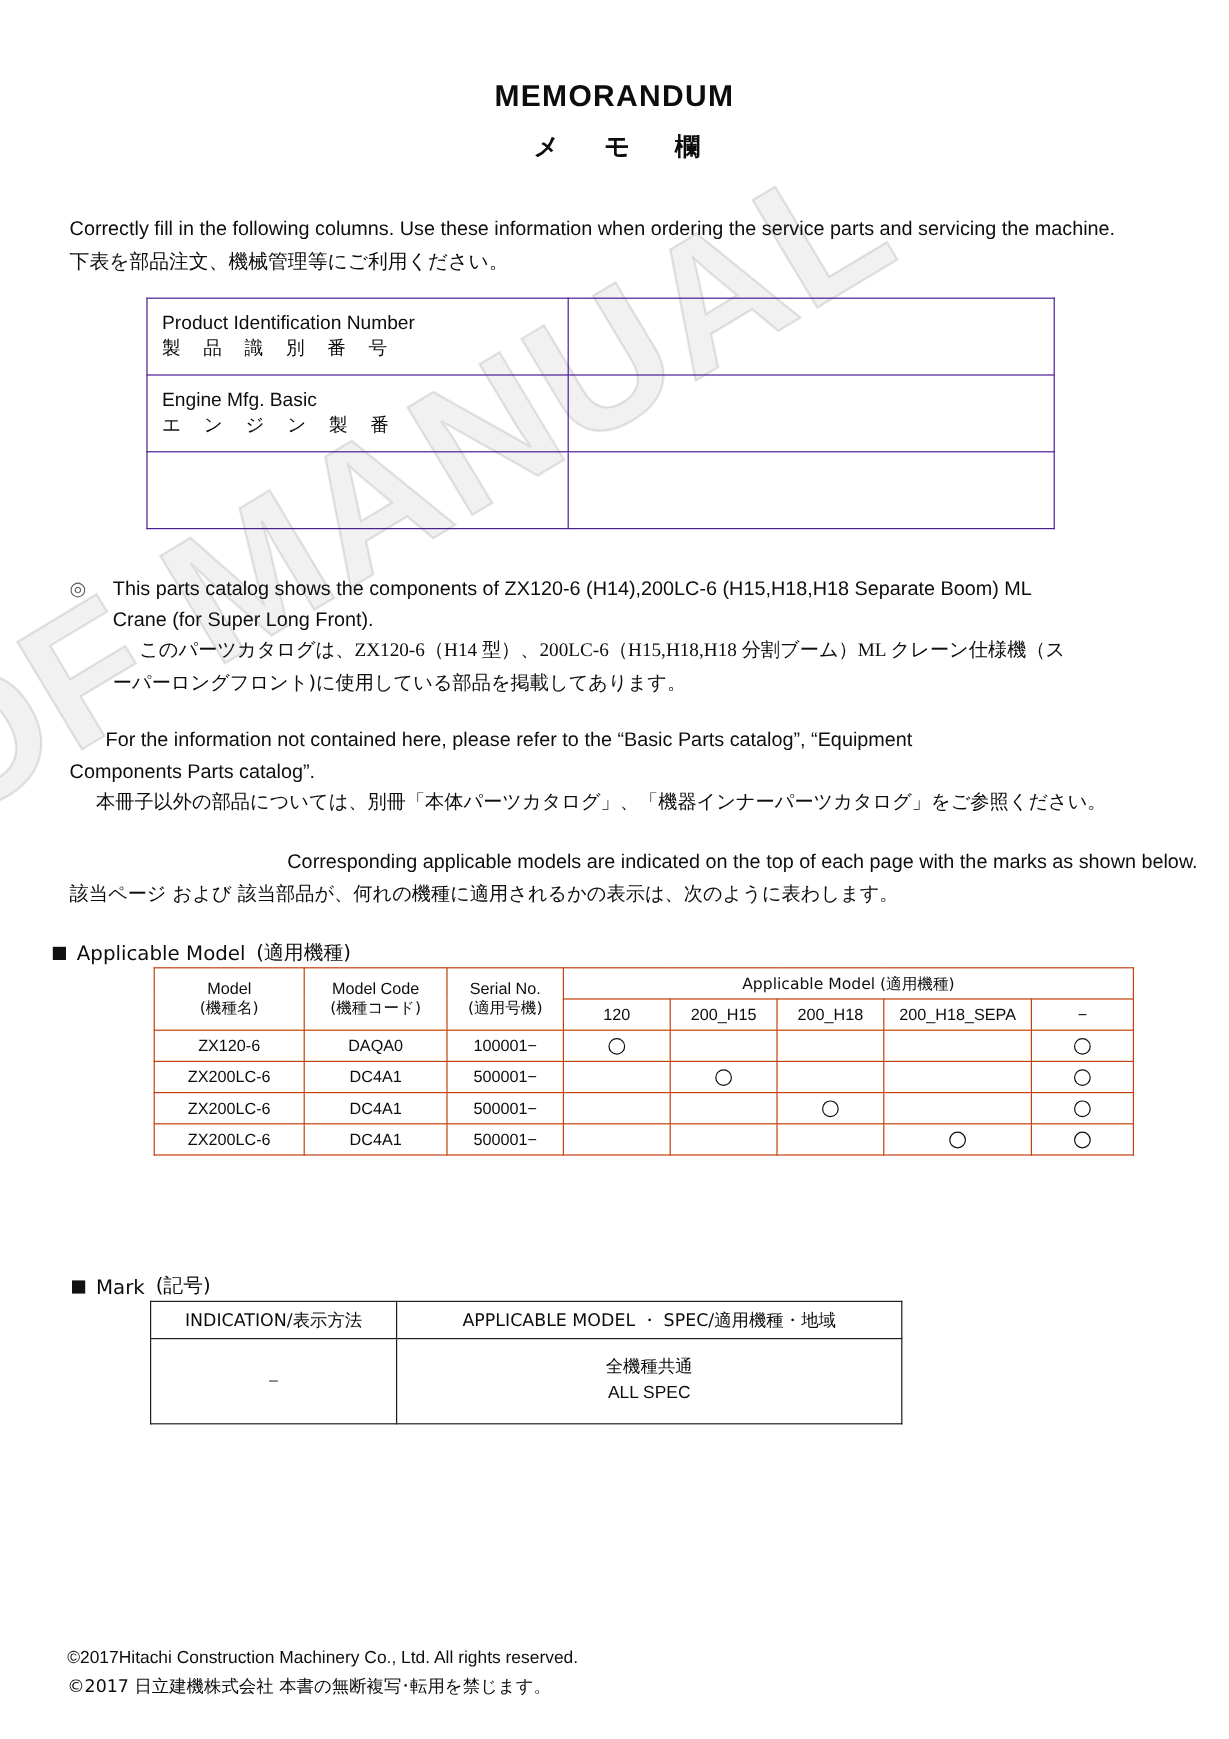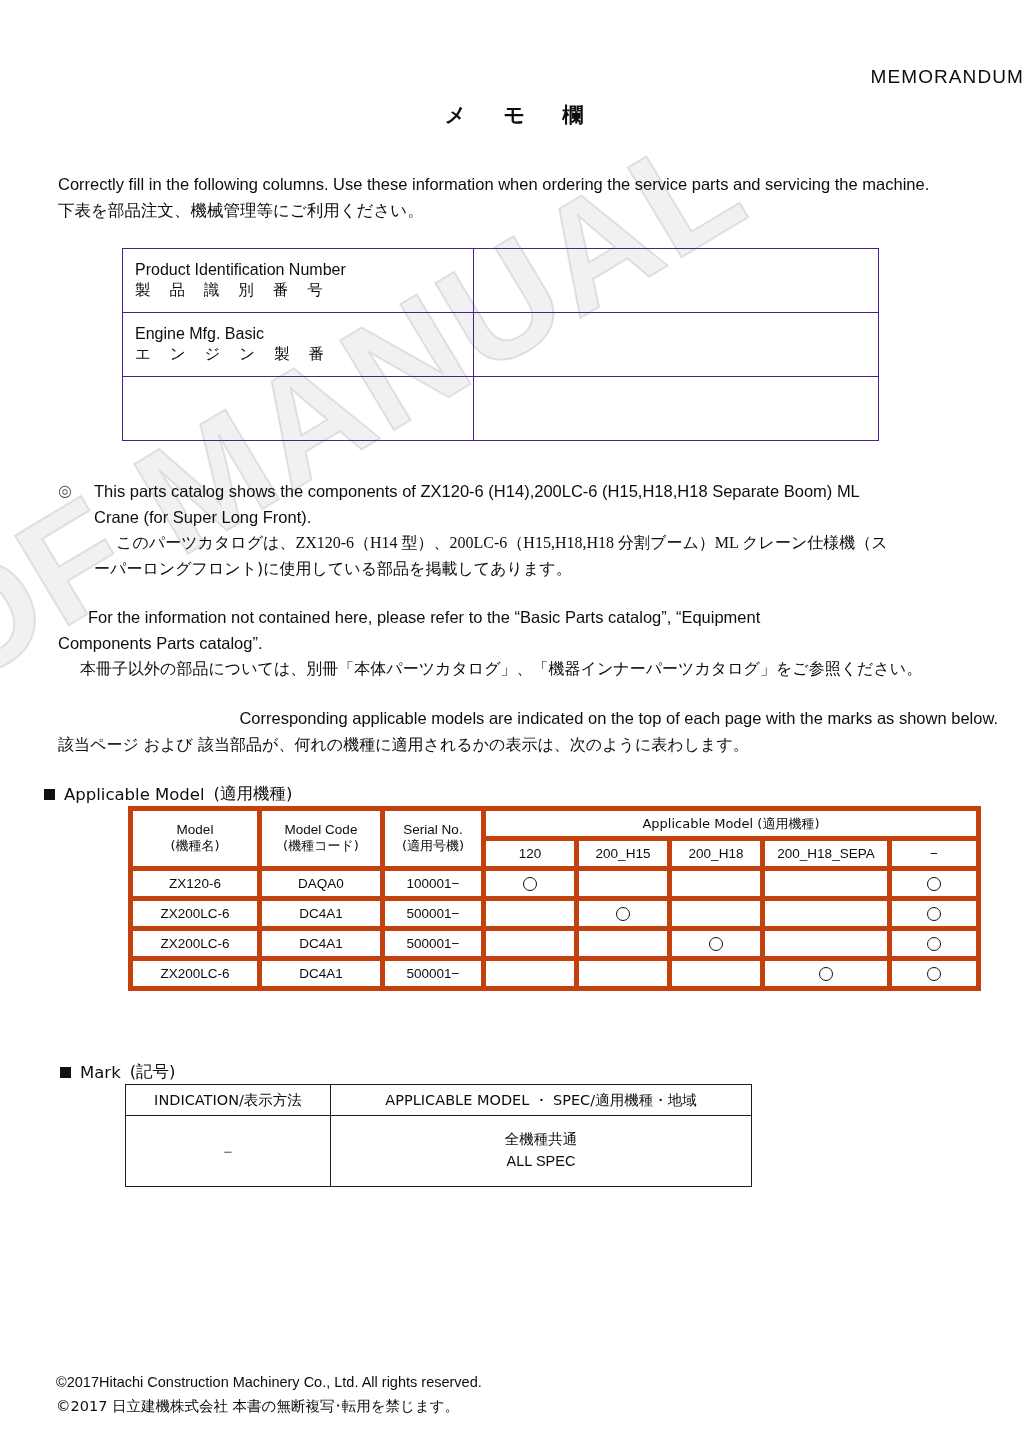--- a/index.html
+++ b/index.html
@@ -47,24 +47,23 @@
     width: 1024px;
     height: 1449px;
   }
 
   
   #title-block {
     text-align: center;
     padding-top: 66px;
   }
   #doc-title {
-    font-size: 19px;
-    font-weight: normal;
+    font-size: 25px;
+    font-weight: bold;
     letter-spacing: 1.1px;
-    text-align: right;
   }
   #doc-title-jp {
     margin-top: 13px;
     font-size: 21px;
     font-weight: bold;
     letter-spacing: 15px;
     font-family: "DejaVu Sans", sans-serif;
     margin-left: 19px;
   }
 
@@ -184,21 +183,21 @@
 
   
   table.models {
     position: absolute;
     left: 128px;
     top: 806px;
     border-collapse: collapse;
     font-size: 13.5px;
   }
   table.models th, table.models td {
-    border: 5px solid #c2410c;
+    border: 1px solid #c2410c;
     text-align: center;
     font-weight: normal;
     padding: 0;
   }
   table.models th { height: 25px; }
   table.models td { height: 25px; }
   .c-model { width: 124px; }
   .c-code  { width: 118px; }
   .c-serial{ width: 96px; }
   .c-ap    { width: 88px; }

